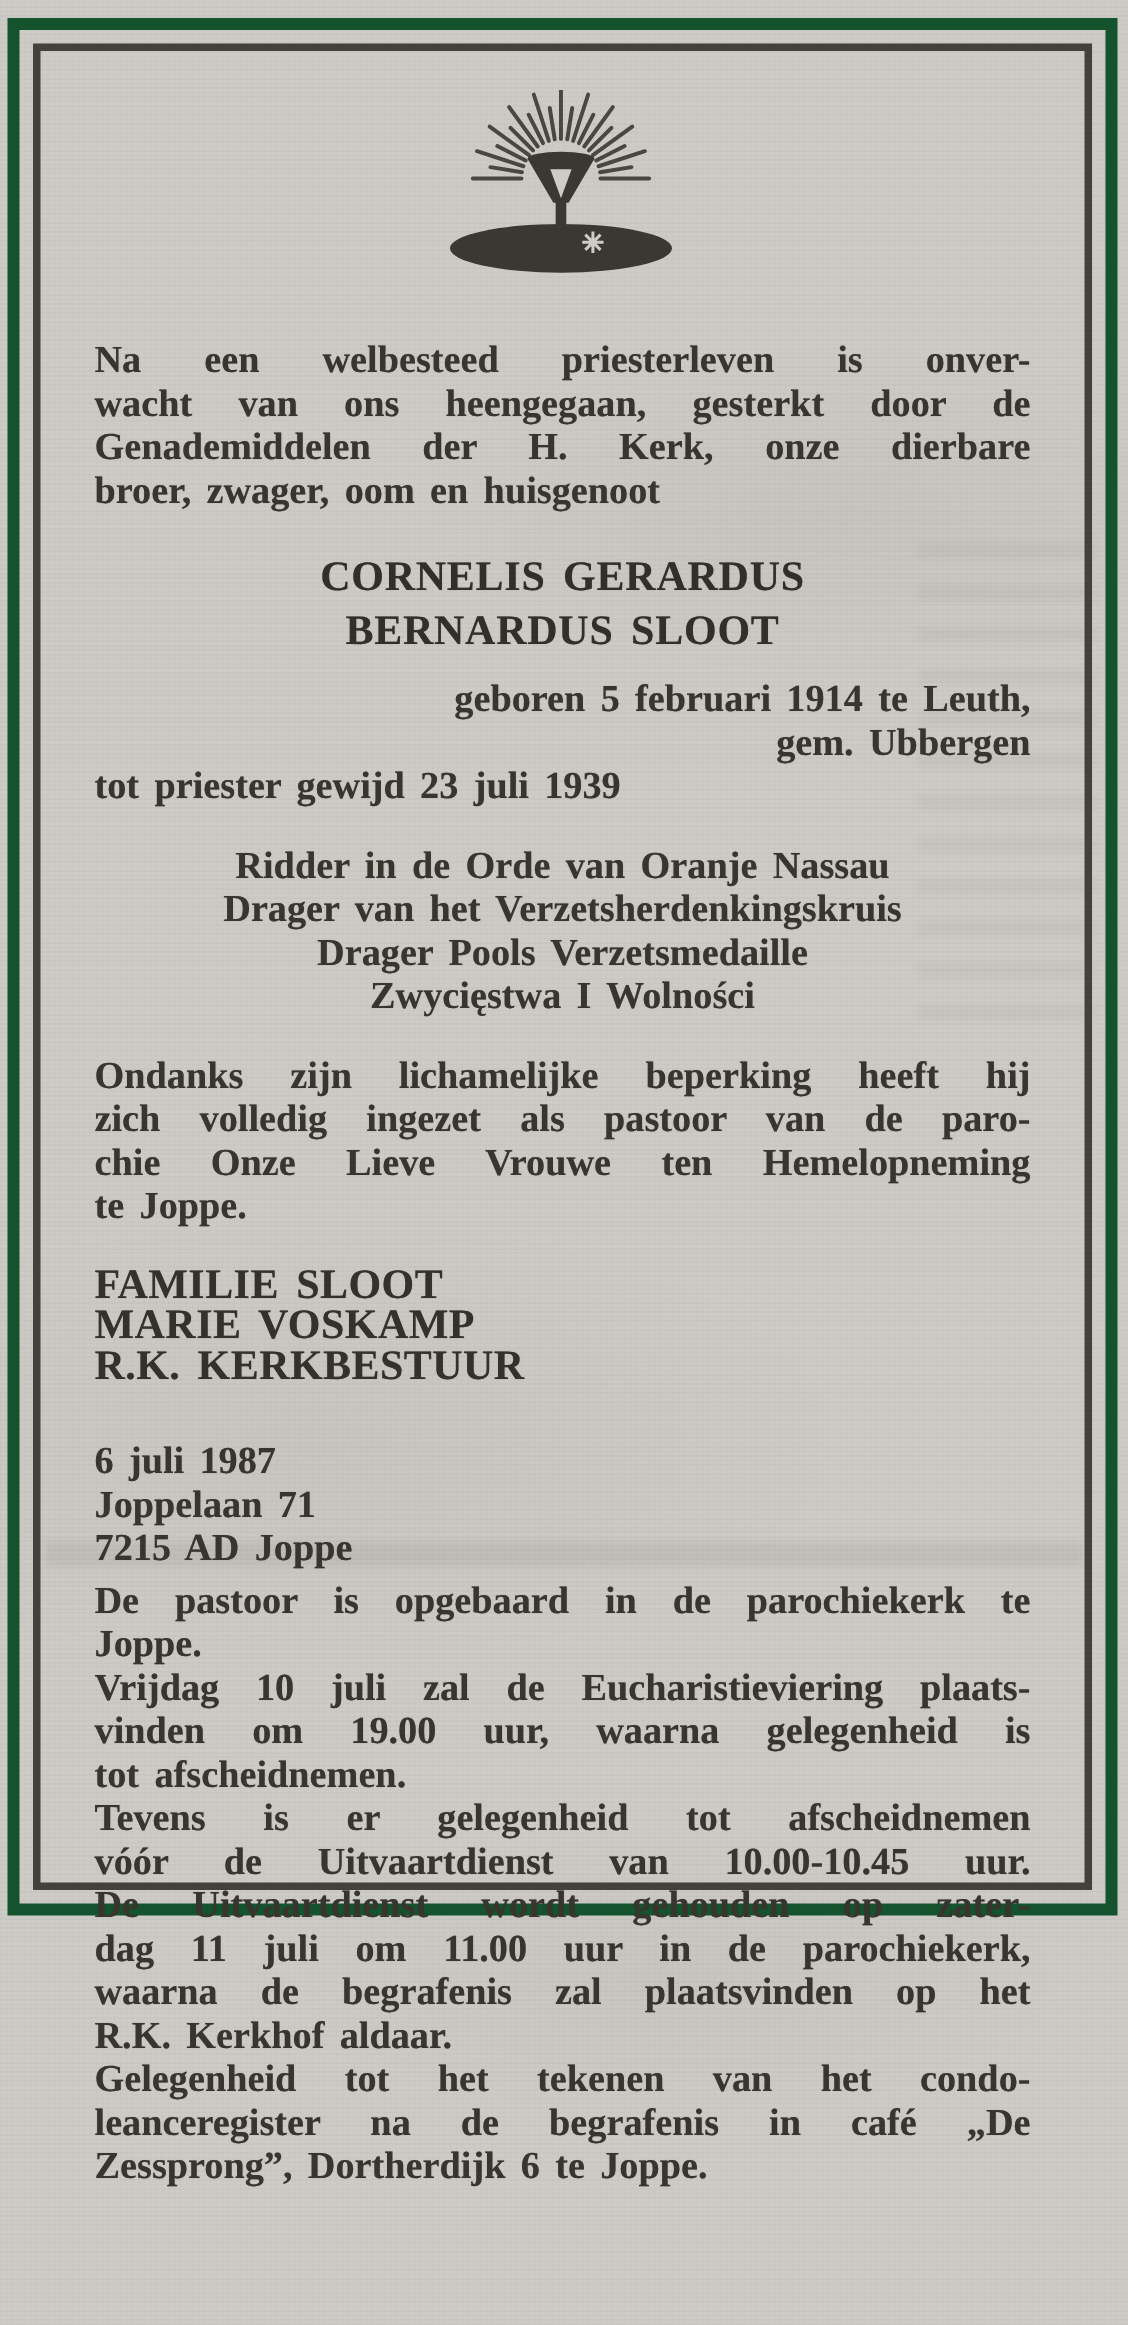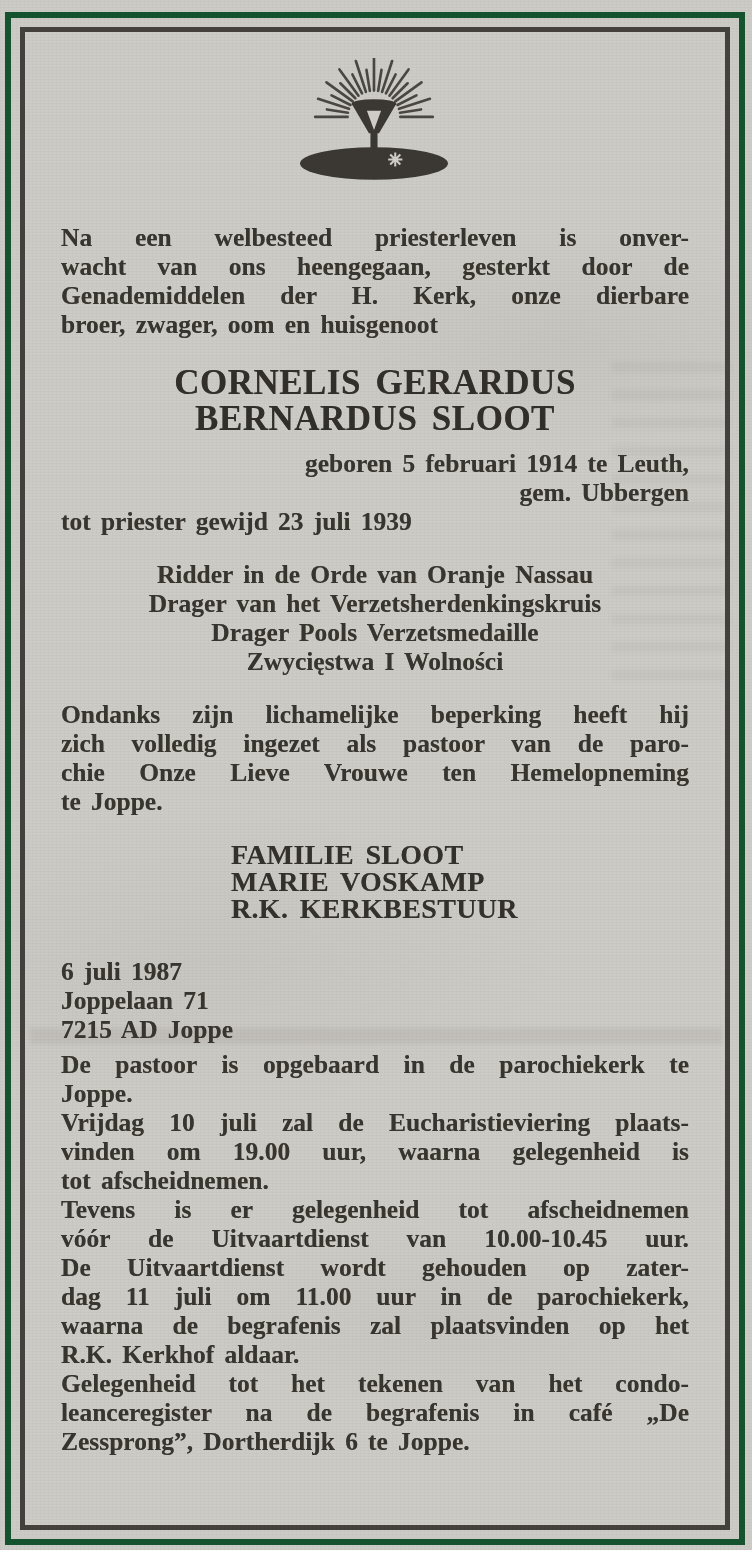--- a/index.html
+++ b/index.html
@@ -8,45 +8,45 @@
     font-family:"Liberation Serif","DejaVu Serif",serif;
     background-color:#cdcbc6;
     background-image:
       radial-gradient(ellipse 420px 160px at 75% 22%, rgba(95,90,84,.06), transparent 70%),
       radial-gradient(ellipse 520px 220px at 28% 62%, rgba(95,90,84,.05), transparent 70%),
       radial-gradient(ellipse 380px 140px at 60% 85%, rgba(95,90,84,.05), transparent 70%),
       repeating-linear-gradient(0deg, rgba(118,113,106,.045) 0 1px, transparent 1px 3px),
       repeating-linear-gradient(90deg, rgba(118,113,106,.03) 0 1px, transparent 1px 4px);
   }
   .frame-outer{
-    position:absolute;left:5px;top:12px;width:740px;height:1533px;
-    box-sizing:border-box;border:6px solid #14532d;padding-left:44px;
+    position:absolute;left:5px;top:12px;width:740px;height:1265px;
+    box-sizing:border-box;border:8px solid #14532d;padding-left:44px;
   }
   .frame-inner{
     position:absolute;inset:9px;
     box-sizing:border-box;border:5px solid #45423d;
     border-color:#44413c;
   }
   .content{
     position:absolute;inset:0;padding:0 36px;
     color:#38352f;font-size:25.5px;line-height:29px;font-weight:700;
     text-shadow:0 0 .5px rgba(56,53,47,.55);
   }
   .ln{display:block;word-spacing:.15em;}
   .j{text-align:justify;text-align-last:justify;}
   .icon-wrap{margin:26px auto 0;width:152px;height:127px;}
   .rays line{stroke:#4a4742;stroke-width:2.6;stroke-linecap:round;}
   .opening{margin-top:38px;}
-  .name{margin:22px 0 0;font-size:35px;line-height:36px;font-weight:700;
+  .name{margin:22px 0 0;font-size:28px;line-height:36px;font-weight:700;
         text-align:center;letter-spacing:.5px;word-spacing:.4em;color:#322f2a;}
   .birth{margin-top:12px;text-align:right;}
   .ordination{}
   .honors{margin-top:24px;text-align:center;}
   .dedication{margin-top:24px;}
-  .signatories{margin-top:24px;margin-left:170px;font-size:28px;line-height:27px;
+  .signatories{margin-top:24px;font-size:28px;line-height:27px;
                letter-spacing:.3px;color:#34312c;}
   .dateline{margin-top:35px;}
   .arrangements{margin-top:6px;}
   .artifact-band{
     position:absolute;left:30px;width:692px;top:1028px;height:16px;
     background:rgba(72,68,62,.08);filter:blur(2px);pointer-events:none;
   }
   .artifact-smudge{
     position:absolute;left:612px;top:350px;width:118px;height:330px;
     background:repeating-linear-gradient(0deg, rgba(82,77,70,.05) 0 10px, transparent 10px 28px);

